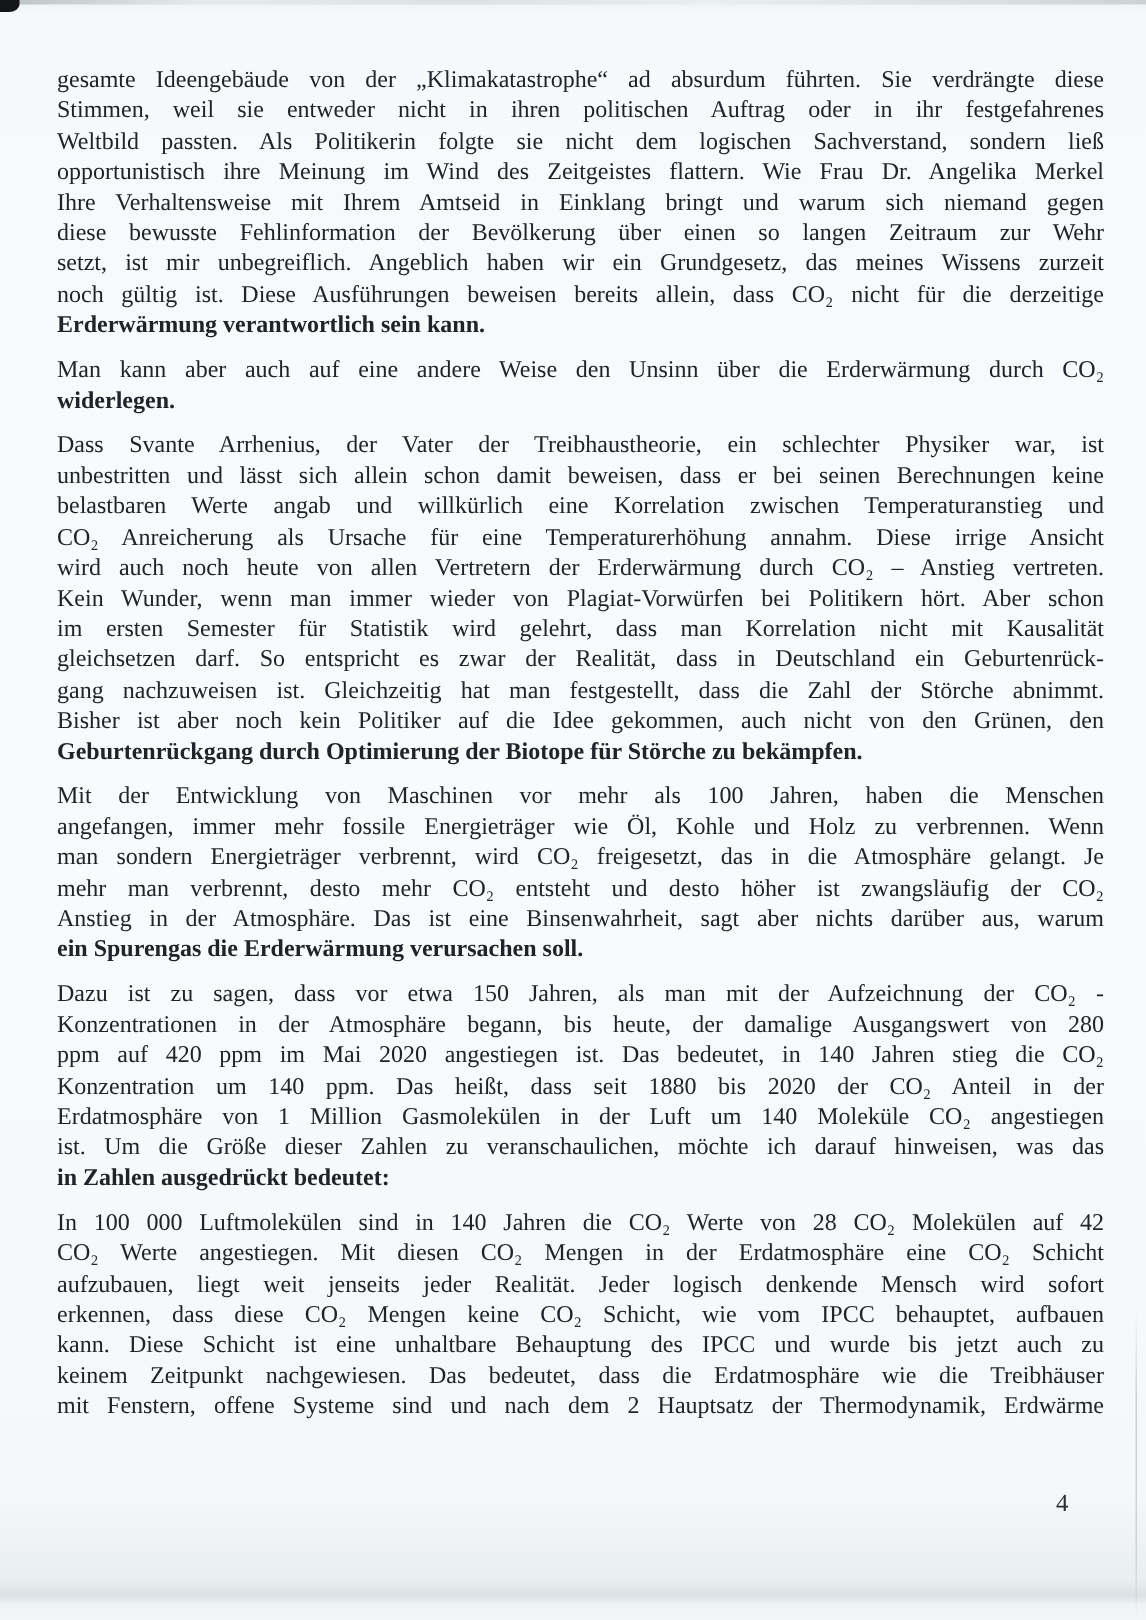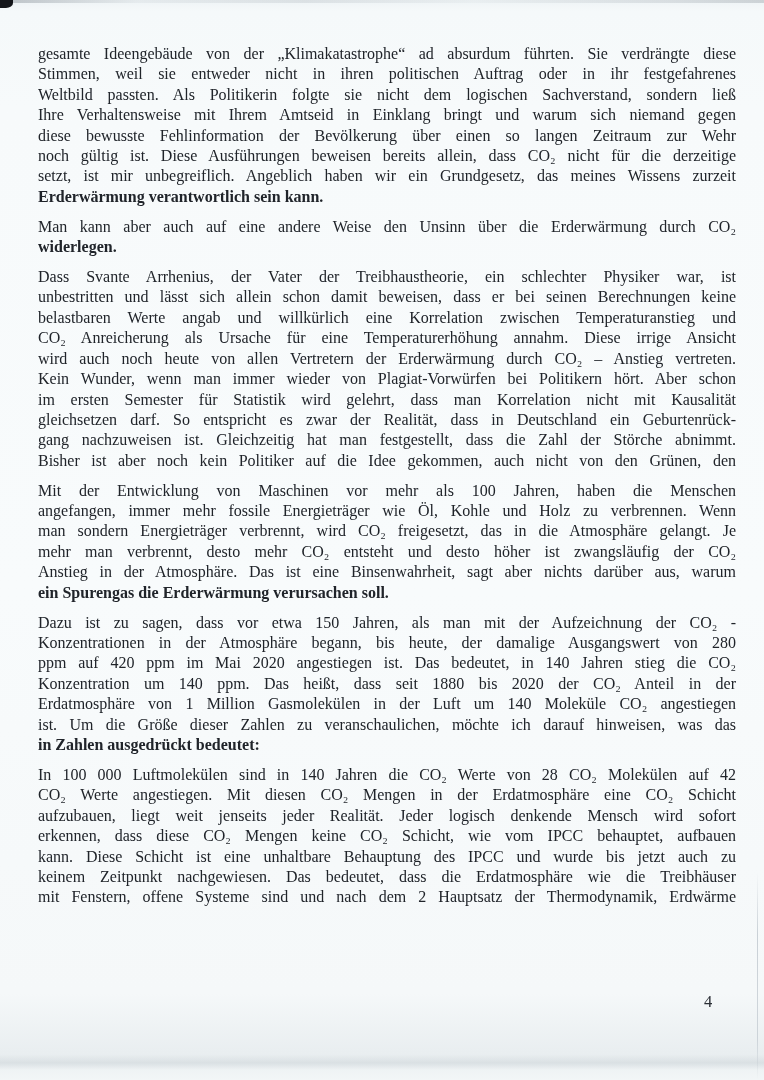--- a/index.html
+++ b/index.html
@@ -74,43 +74,45 @@
 
   <div class="top-noise"></div>
   <div class="corner-mark"></div>
 
   <div class="textblock">
 
     <div class="para">
       <div class="ln">gesamte Ideengebäude von der „Klimakatastrophe“ ad absurdum führten. Sie verdrängte diese</div>
       <div class="ln">Stimmen, weil sie entweder nicht in ihren politischen Auftrag oder in ihr festgefahrenes</div>
       <div class="ln">Weltbild passten. Als Politikerin folgte sie nicht dem logischen Sachverstand, sondern ließ</div>
+      <div class="ln">opportunistisch ihre Meinung im Wind des Zeitgeistes flattern. Wie Frau Dr. Angelika Merkel</div>
       <div class="ln">Ihre Verhaltensweise mit Ihrem Amtseid in Einklang bringt und warum sich niemand gegen</div>
       <div class="ln">diese bewusste Fehlinformation der Bevölkerung über einen so langen Zeitraum zur Wehr</div>
+      <div class="ln">setzt, ist mir unbegreiflich. Angeblich haben wir ein Grundgesetz, das meines Wissens zurzeit</div>
       <div class="ln">noch gültig ist. Diese Ausführungen beweisen bereits allein, dass CO₂ nicht für die derzeitige</div>
-      <div class="ln">setzt, ist mir unbegreiflich. Angeblich haben wir ein Grundgesetz, das meines Wissens zurzeit</div>
       <div class="ln last">Erderwärmung verantwortlich sein kann.</div>
     </div>
 
     <div class="para">
       <div class="ln">Man kann aber auch auf eine andere Weise den Unsinn über die Erderwärmung durch CO₂</div>
       <div class="ln last">widerlegen.</div>
     </div>
 
     <div class="para">
       <div class="ln">Dass Svante Arrhenius, der Vater der Treibhaustheorie, ein schlechter Physiker war, ist</div>
       <div class="ln">unbestritten und lässt sich allein schon damit beweisen, dass er bei seinen Berechnungen keine</div>
       <div class="ln">belastbaren Werte angab und willkürlich eine Korrelation zwischen Temperaturanstieg und</div>
       <div class="ln">CO₂ Anreicherung als Ursache für eine Temperaturerhöhung annahm. Diese irrige Ansicht</div>
       <div class="ln">wird auch noch heute von allen Vertretern der Erderwärmung durch CO₂ – Anstieg vertreten.</div>
       <div class="ln">Kein Wunder, wenn man immer wieder von Plagiat-Vorwürfen bei Politikern hört. Aber schon</div>
       <div class="ln">im ersten Semester für Statistik wird gelehrt, dass man Korrelation nicht mit Kausalität</div>
       <div class="ln">gleichsetzen darf. So entspricht es zwar der Realität, dass in Deutschland ein Geburtenrück-</div>
       <div class="ln">gang nachzuweisen ist. Gleichzeitig hat man festgestellt, dass die Zahl der Störche abnimmt.</div>
       <div class="ln">Bisher ist aber noch kein Politiker auf die Idee gekommen, auch nicht von den Grünen, den</div>
+      <div class="ln last">Geburtenrückgang durch Optimierung der Biotope für Störche zu bekämpfen.</div>
     </div>
 
     <div class="para">
       <div class="ln">Mit der Entwicklung von Maschinen vor mehr als 100 Jahren, haben die Menschen</div>
       <div class="ln">angefangen, immer mehr fossile Energieträger wie Öl, Kohle und Holz zu verbrennen. Wenn</div>
       <div class="ln">man sondern Energieträger verbrennt, wird CO₂ freigesetzt, das in die Atmosphäre gelangt. Je</div>
       <div class="ln">mehr man verbrennt, desto mehr CO₂ entsteht und desto höher ist zwangsläufig der CO₂</div>
       <div class="ln">Anstieg in der Atmosphäre. Das ist eine Binsenwahrheit, sagt aber nichts darüber aus, warum</div>
       <div class="ln last">ein Spurengas die Erderwärmung verursachen soll.</div>
     </div>

